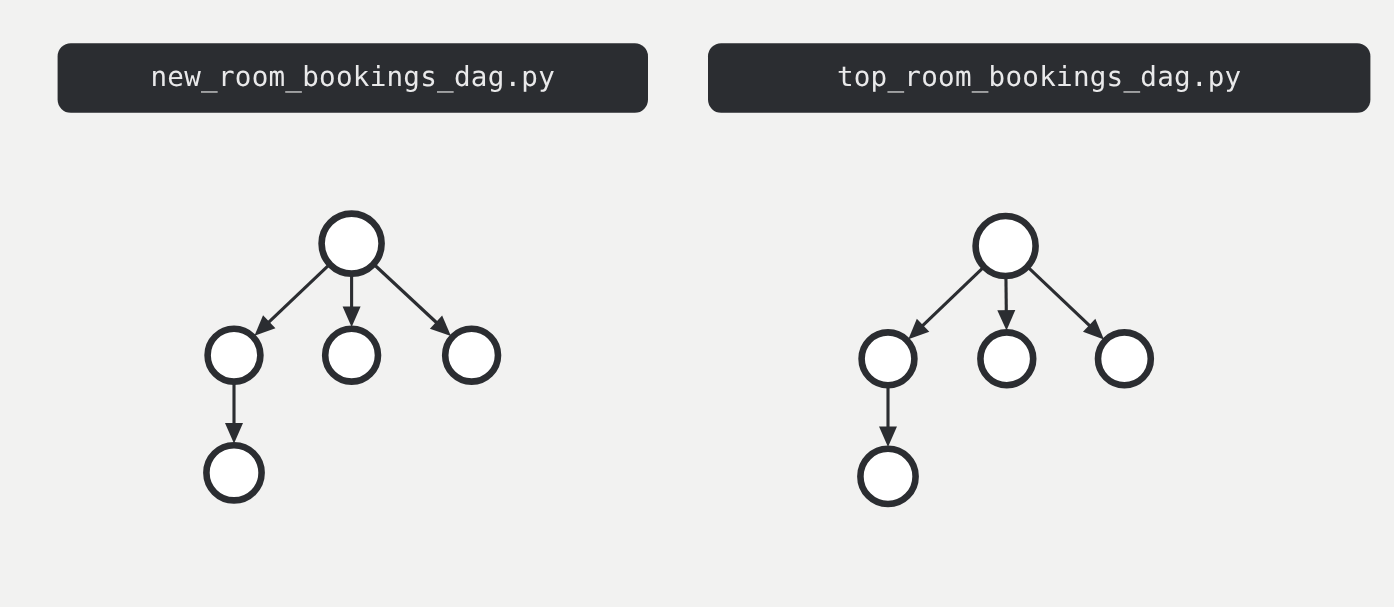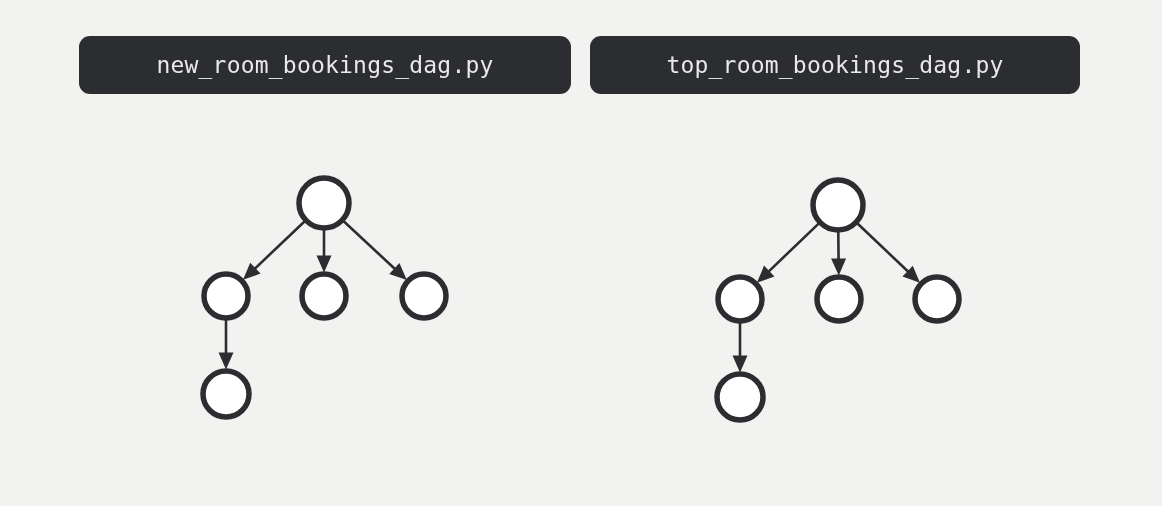--- a/index.html
+++ b/index.html
@@ -18,41 +18,41 @@
     position: relative;
     width: 1162px;
     height: 506px;
     background: #f2f2f1;
   }
   .panel {
     position: absolute;
     top: 0;
     height: 506px;
   }
-  #panel-left  { left: 0px;   width: 570px; margin-left: 31px; }
+  #panel-left  { left: 0px;   width: 570px; }
   #panel-right { left: 570px; width: 592px; }
 
   .file-badge {
     position: absolute;
     box-sizing: border-box;
     height: 58px;
     background: #2b2d31;
     border-radius: 11px;
     display: flex;
     align-items: center;
     justify-content: center;
     color: #e9e9ea;
     font-family: "DejaVu Sans Mono", "Liberation Mono", monospace;
     font-size: 23px;
     letter-spacing: 0.2px;
     white-space: nowrap;
     user-select: none;
   }
   #badge-left  { left: 48px;  top: 36px; width: 492px; }
-  #badge-right { left: 20px;  top: 36px; width: 490px; }
+  #badge-right { left: 20px;  top: 36px; width: 552px; }
 
   .dag-svg {
     position: absolute;
     left: 0;
     top: 0;
     width: 570px;
     height: 506px;
     display: block;
   }
   #panel-right .dag-svg { width: 592px; }

